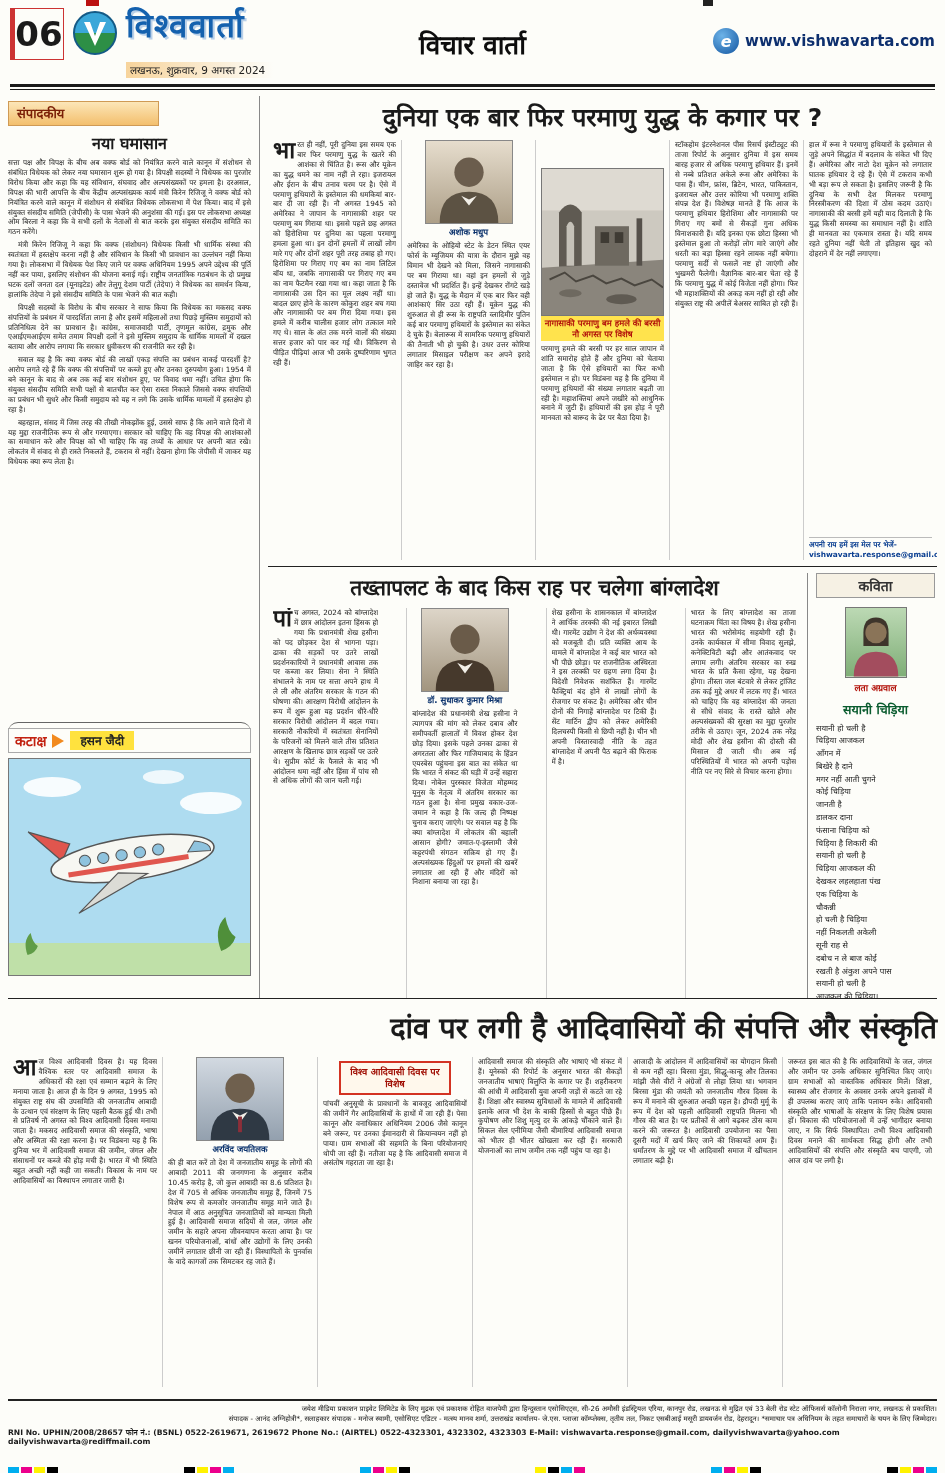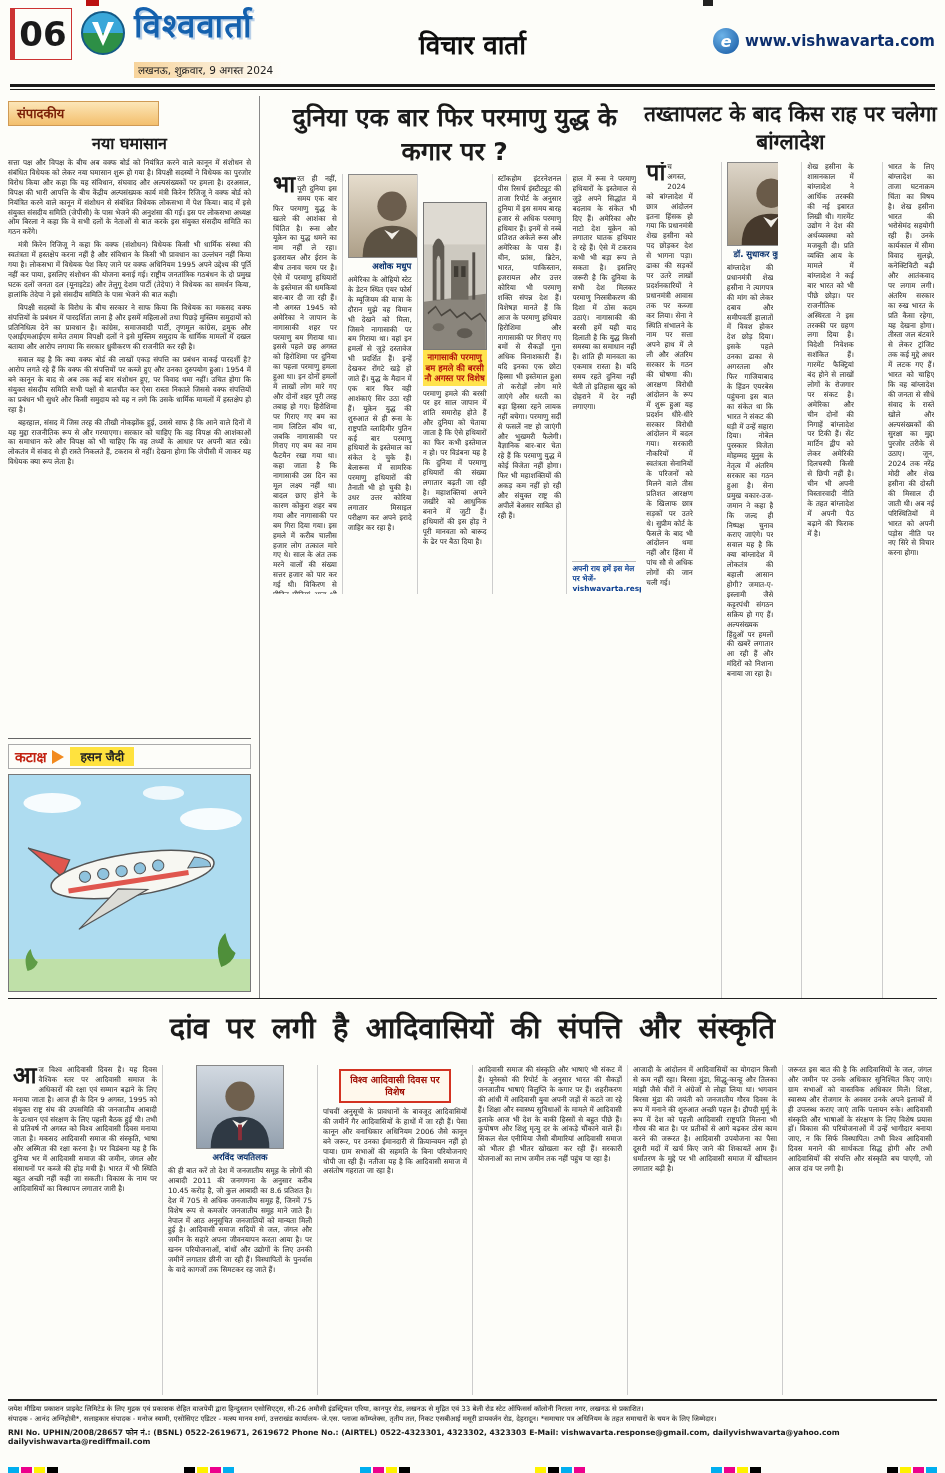--- a/index.html
+++ b/index.html
@@ -9,21 +9,21 @@
     background: #fdfdf9; color:#1a1a1a;
     font-family: "DejaVu Sans", sans-serif; overflow: hidden;
   }
   
   .topmark { position:absolute; height:6px; top:0; }
   .tm-red { left:86px; width:13px; background:#bb1111; }
   .tm-k   { right:232px; width:10px; background:#222; }
   .header { height: 96px; padding: 8px 10px 0; position: relative; }
   .header-row { display:flex; align-items:flex-start; }
   .pagenum {
-    width: 62px; height: 52px; border:1.5px solid #cc3333; border-left-width:5px;
+    width: 54px; height: 52px; border:1.5px solid #cc3333; border-left-width:5px;
     font-size:34px; font-weight:bold; display:flex; align-items:center; justify-content:center;
   }
   .logo { width:46px; height:46px; margin:2px 0 0 8px; flex:0 0 auto; }
   .mast-block { margin-left:8px; }
   .masthead { font-size:33px; font-weight:bold; color:#1461ae; line-height:36px;
     text-shadow: 2px 2px 0 #b9d0e8; letter-spacing:1px; }
   .dateline { font-size:10.5px; color:#222; margin-top:18px; padding:1px 8px 1px 4px;
     background: linear-gradient(90deg, #f7d49c, rgba(255,255,255,0)); width:fit-content; }
   .center-title { position:absolute; left:280px; right:280px; top:26px; text-align:center;
     font-size:26px; font-weight:bold; color:#0d0d0d; }
@@ -32,32 +32,32 @@
     background: radial-gradient(circle at 35% 30%, #6db3e8, #1255a0);
     color:#fff; font-weight:bold; font-style:italic; font-size:16px;
     display:flex; align-items:center; justify-content:center; }
   .website { font-size:15px; font-weight:bold; color:#0d2f6e; }
   .header-rules { margin:6px 0 0; border-top:3px solid #1a1a1a; border-bottom:1px solid #1a1a1a; height:6px; }
 
   
   .main { display:flex; height: 902px; padding:0 8px; }
   .leftcol { width: 252px; flex:0 0 auto; border-right:1px solid #888; padding:5px 8px 0 0;
     display:flex; flex-direction:column; }
-  .centercol { flex:1; padding:3px 0 0 8px; display:flex; flex-direction:row; min-width:0; }
+  .centercol { flex:1; padding:3px 0 0 8px; display:flex; flex-direction:column; min-width:0; }
 
   
   .ed-label { border:1px solid #cf9a55; background:linear-gradient(180deg,#fce6b8,#f3bf6d);
     color:#7a1f06; font-weight:bold; font-size:13px; padding:2px 14px 3px 8px; width:62%; }
   .ed-title { text-align:center; font-size:16px; font-weight:bold; margin:6px 0 4px; }
   .ed-body { height: 560px; overflow:hidden; font-size:7.2px; line-height:9.9px; text-align:justify; }
   .ed-body p { margin-bottom:3px; text-indent:10px; }
   .ed-body p:first-child { text-indent:0; }
 
   
-  .kataksh { margin-top:20px; border-top:1px solid #666; padding-top:5px; }
+  .kataksh { margin-top:4px; border-top:1px solid #666; padding-top:5px;border-radius:10px; }
   .kataksh-head { display:flex; align-items:center; gap:6px; border:1px solid #aaa; padding:2px 6px; }
   .kataksh-label { font-size:14px; font-weight:bold; color:#c22211; }
   .arrow-icon { width:0; height:0; border-top:7px solid transparent; border-bottom:7px solid transparent;
     border-left:12px solid #f28a1e; }
   .kataksh-author { background:#ffe23e; font-weight:bold; font-size:12px; padding:1px 10px; color:#222; }
   .cartoon-box { border:1px solid #777; margin-top:5px; height:218px; overflow:hidden; }
   .cartoon-box svg { display:block; width:100%; height:100%; }
 
   
   .acols { display:flex; }
@@ -97,28 +97,28 @@
     border:1px solid #999; background:#f6f1e4; color:#333; padding:2px 0; }
   .poem-photo { width:62px; height:72px; margin:9px auto 3px; border:1px solid #777; overflow:hidden; }
   .poem-photo svg { display:block; width:100%; height:100%; }
   .poem-author { font-size:9px; font-weight:bold; color:#b3130b; }
   .poem-title { font-size:12.5px; font-weight:bold; color:#0a5c2f; margin:7px 0 5px; }
   .poem-lines { font-size:8px; line-height:12.8px; white-space:pre-line; color:#222;
     width:100%; overflow:hidden; }
 
   
   .tribal { height: 392px; padding: 0 8px; }
-  .tribal-headline { text-align:center; font-size:29px; font-weight:bold; margin:8px 0 18px;font-family:Liberation Mono, monospace; }
+  .tribal-headline { text-align:right; font-size:29px; font-weight:bold; margin:8px 0 11px; }
   .tribal-cols { height: 330px; }
   .special-box { border:2px solid #d33322; color:#a11106; font-weight:bold; text-align:center;
     font-size:9.5px; line-height:12px; padding:3px 2px; margin:4px 16px; background:#fff8ec; flex:0 0 auto; }
 
   
   .footer { height: 83px; margin: 0 8px; border-top:2px solid #222; padding-top:4px; position:relative; }
-  .f-line { font-size:7px; line-height:9.5px; text-align:left; color:#111; }
+  .f-line { font-size:7px; line-height:9.5px; text-align:right; color:#111; }
   .f-rni { font-size:7.6px; font-weight:bold; margin-top:3px; text-align:left; }
   .cmyk { position:absolute; left:0; right:0; bottom:4px; height:11px;
     display:flex; justify-content:space-between; align-items:center; }
   .cmyk .grp { display:flex; gap:2px; }
   .sq { width:11px; height:11px; }
   .c { background:#00aeef; } .m { background:#ec008c; } .y { background:#fff200; } .k { background:#000; }
 </style>
 </head>
 <body>
 

